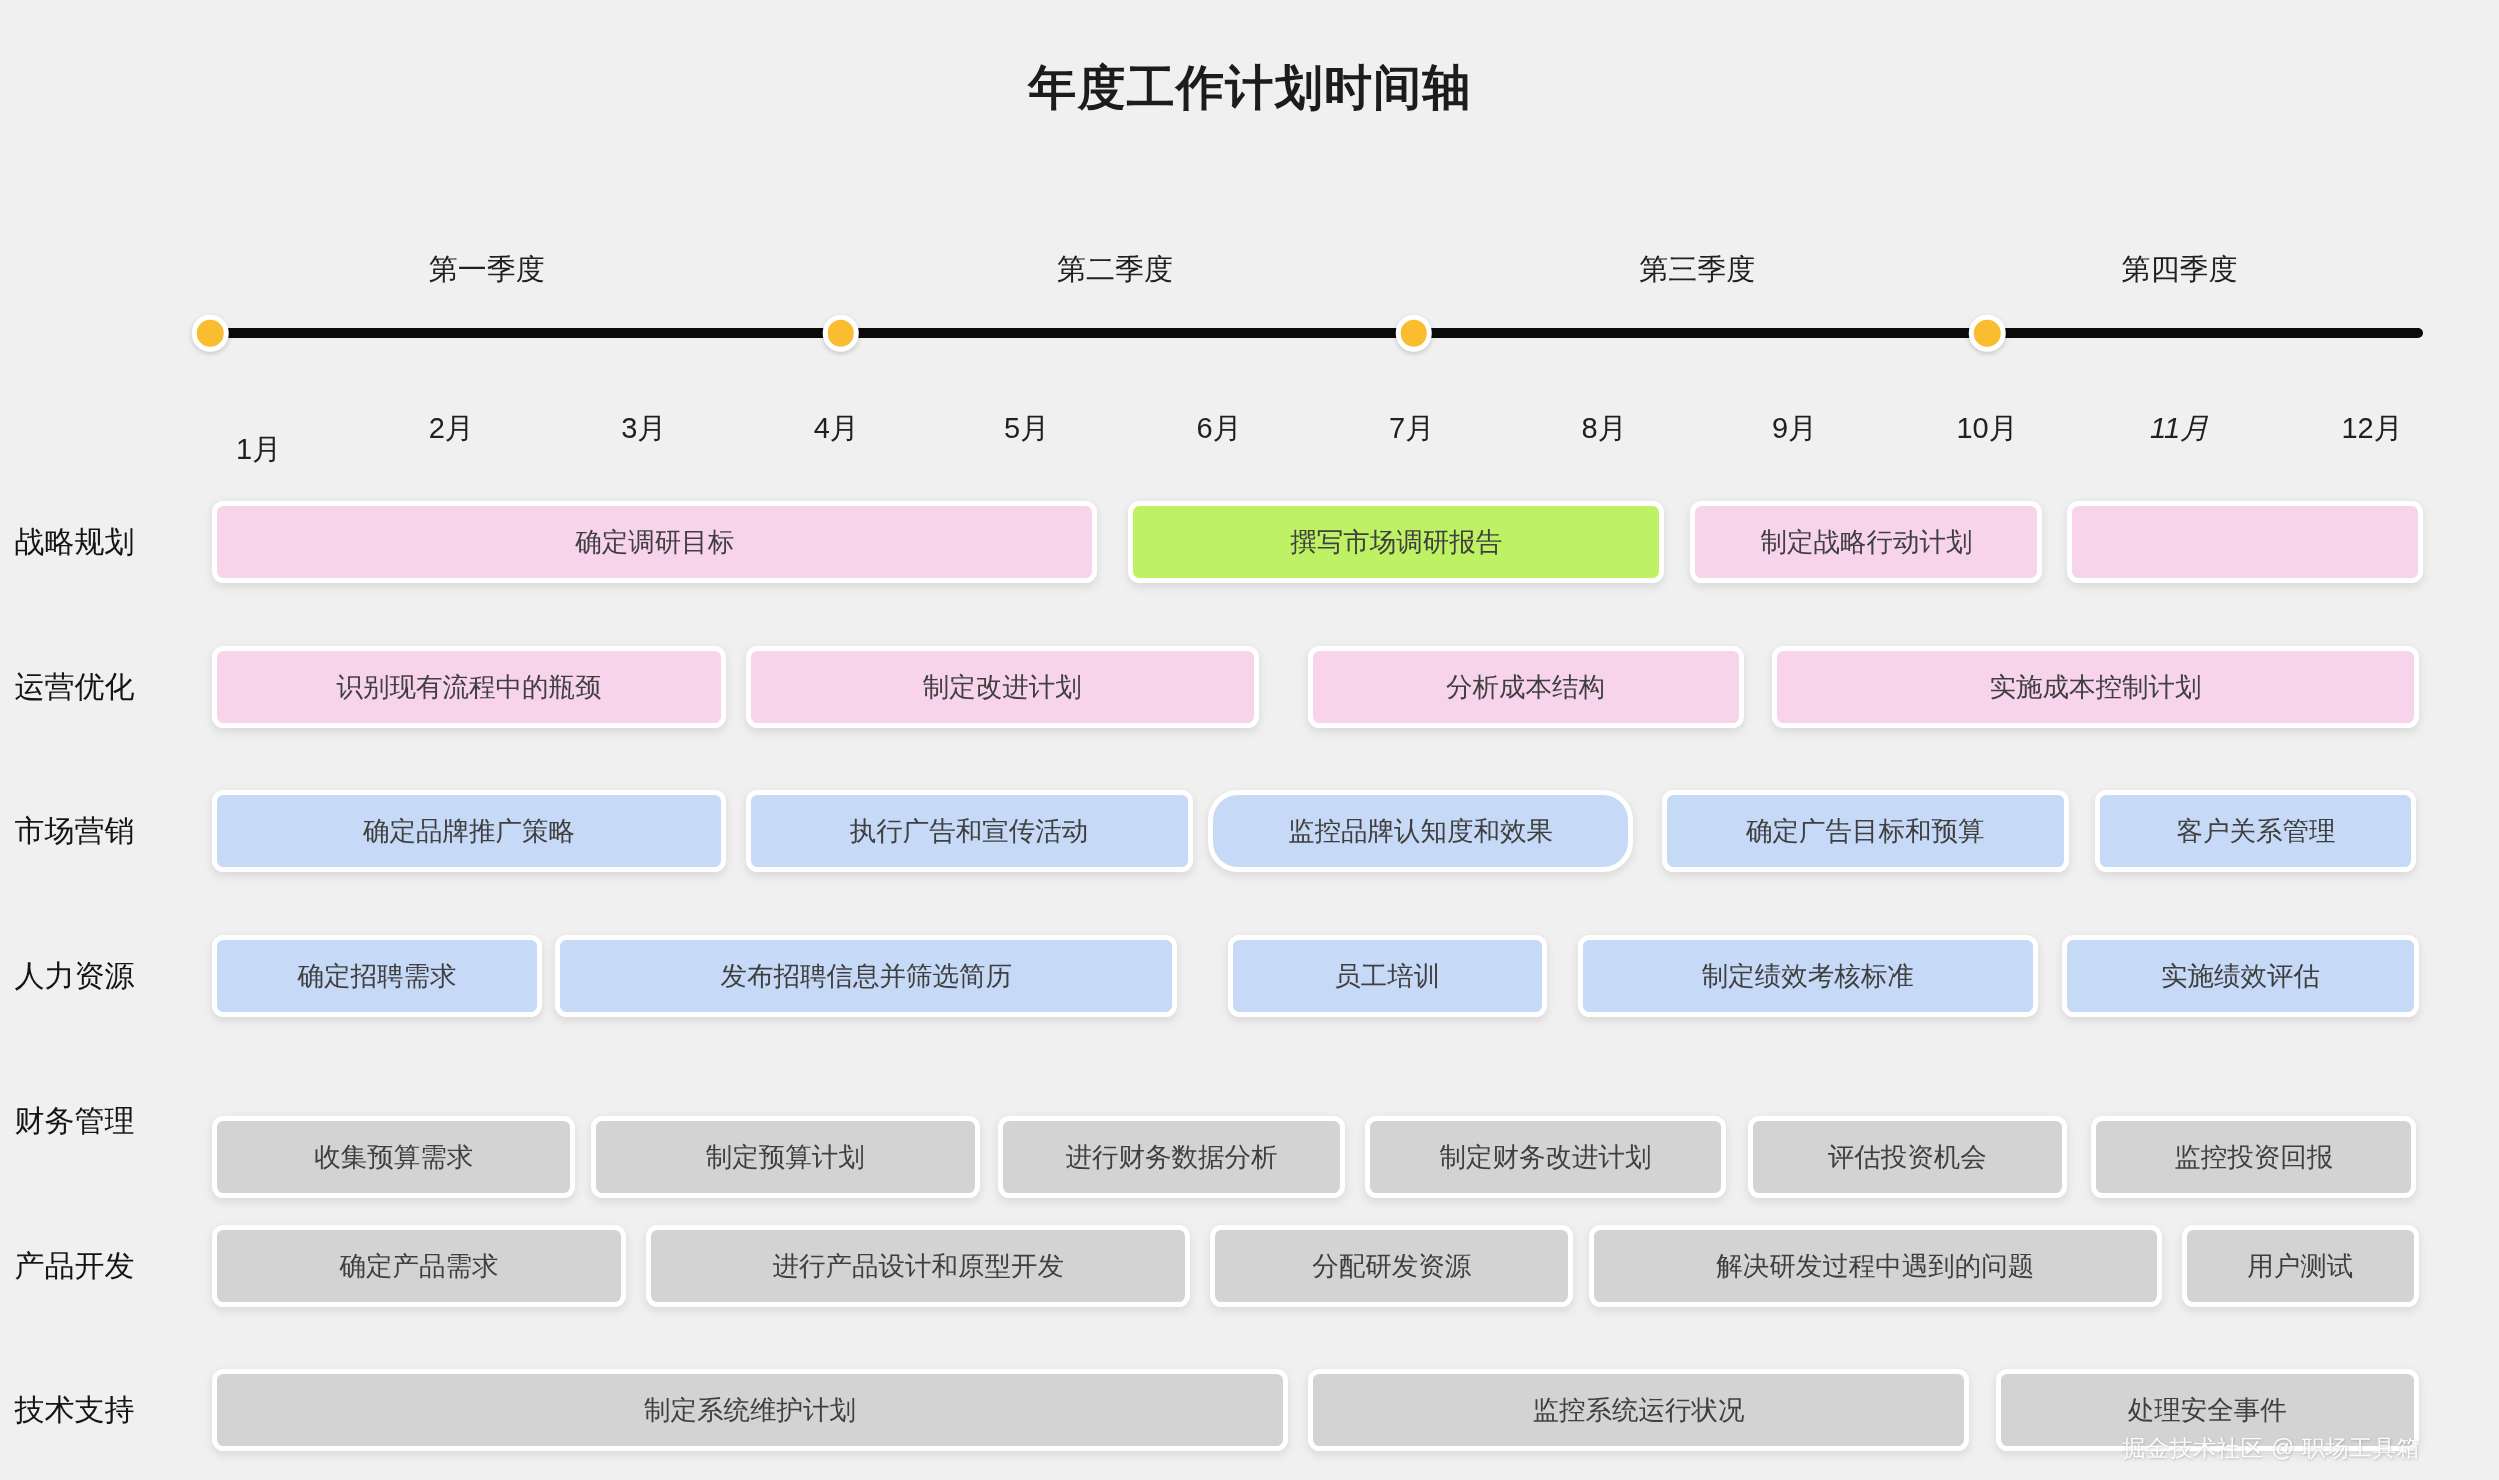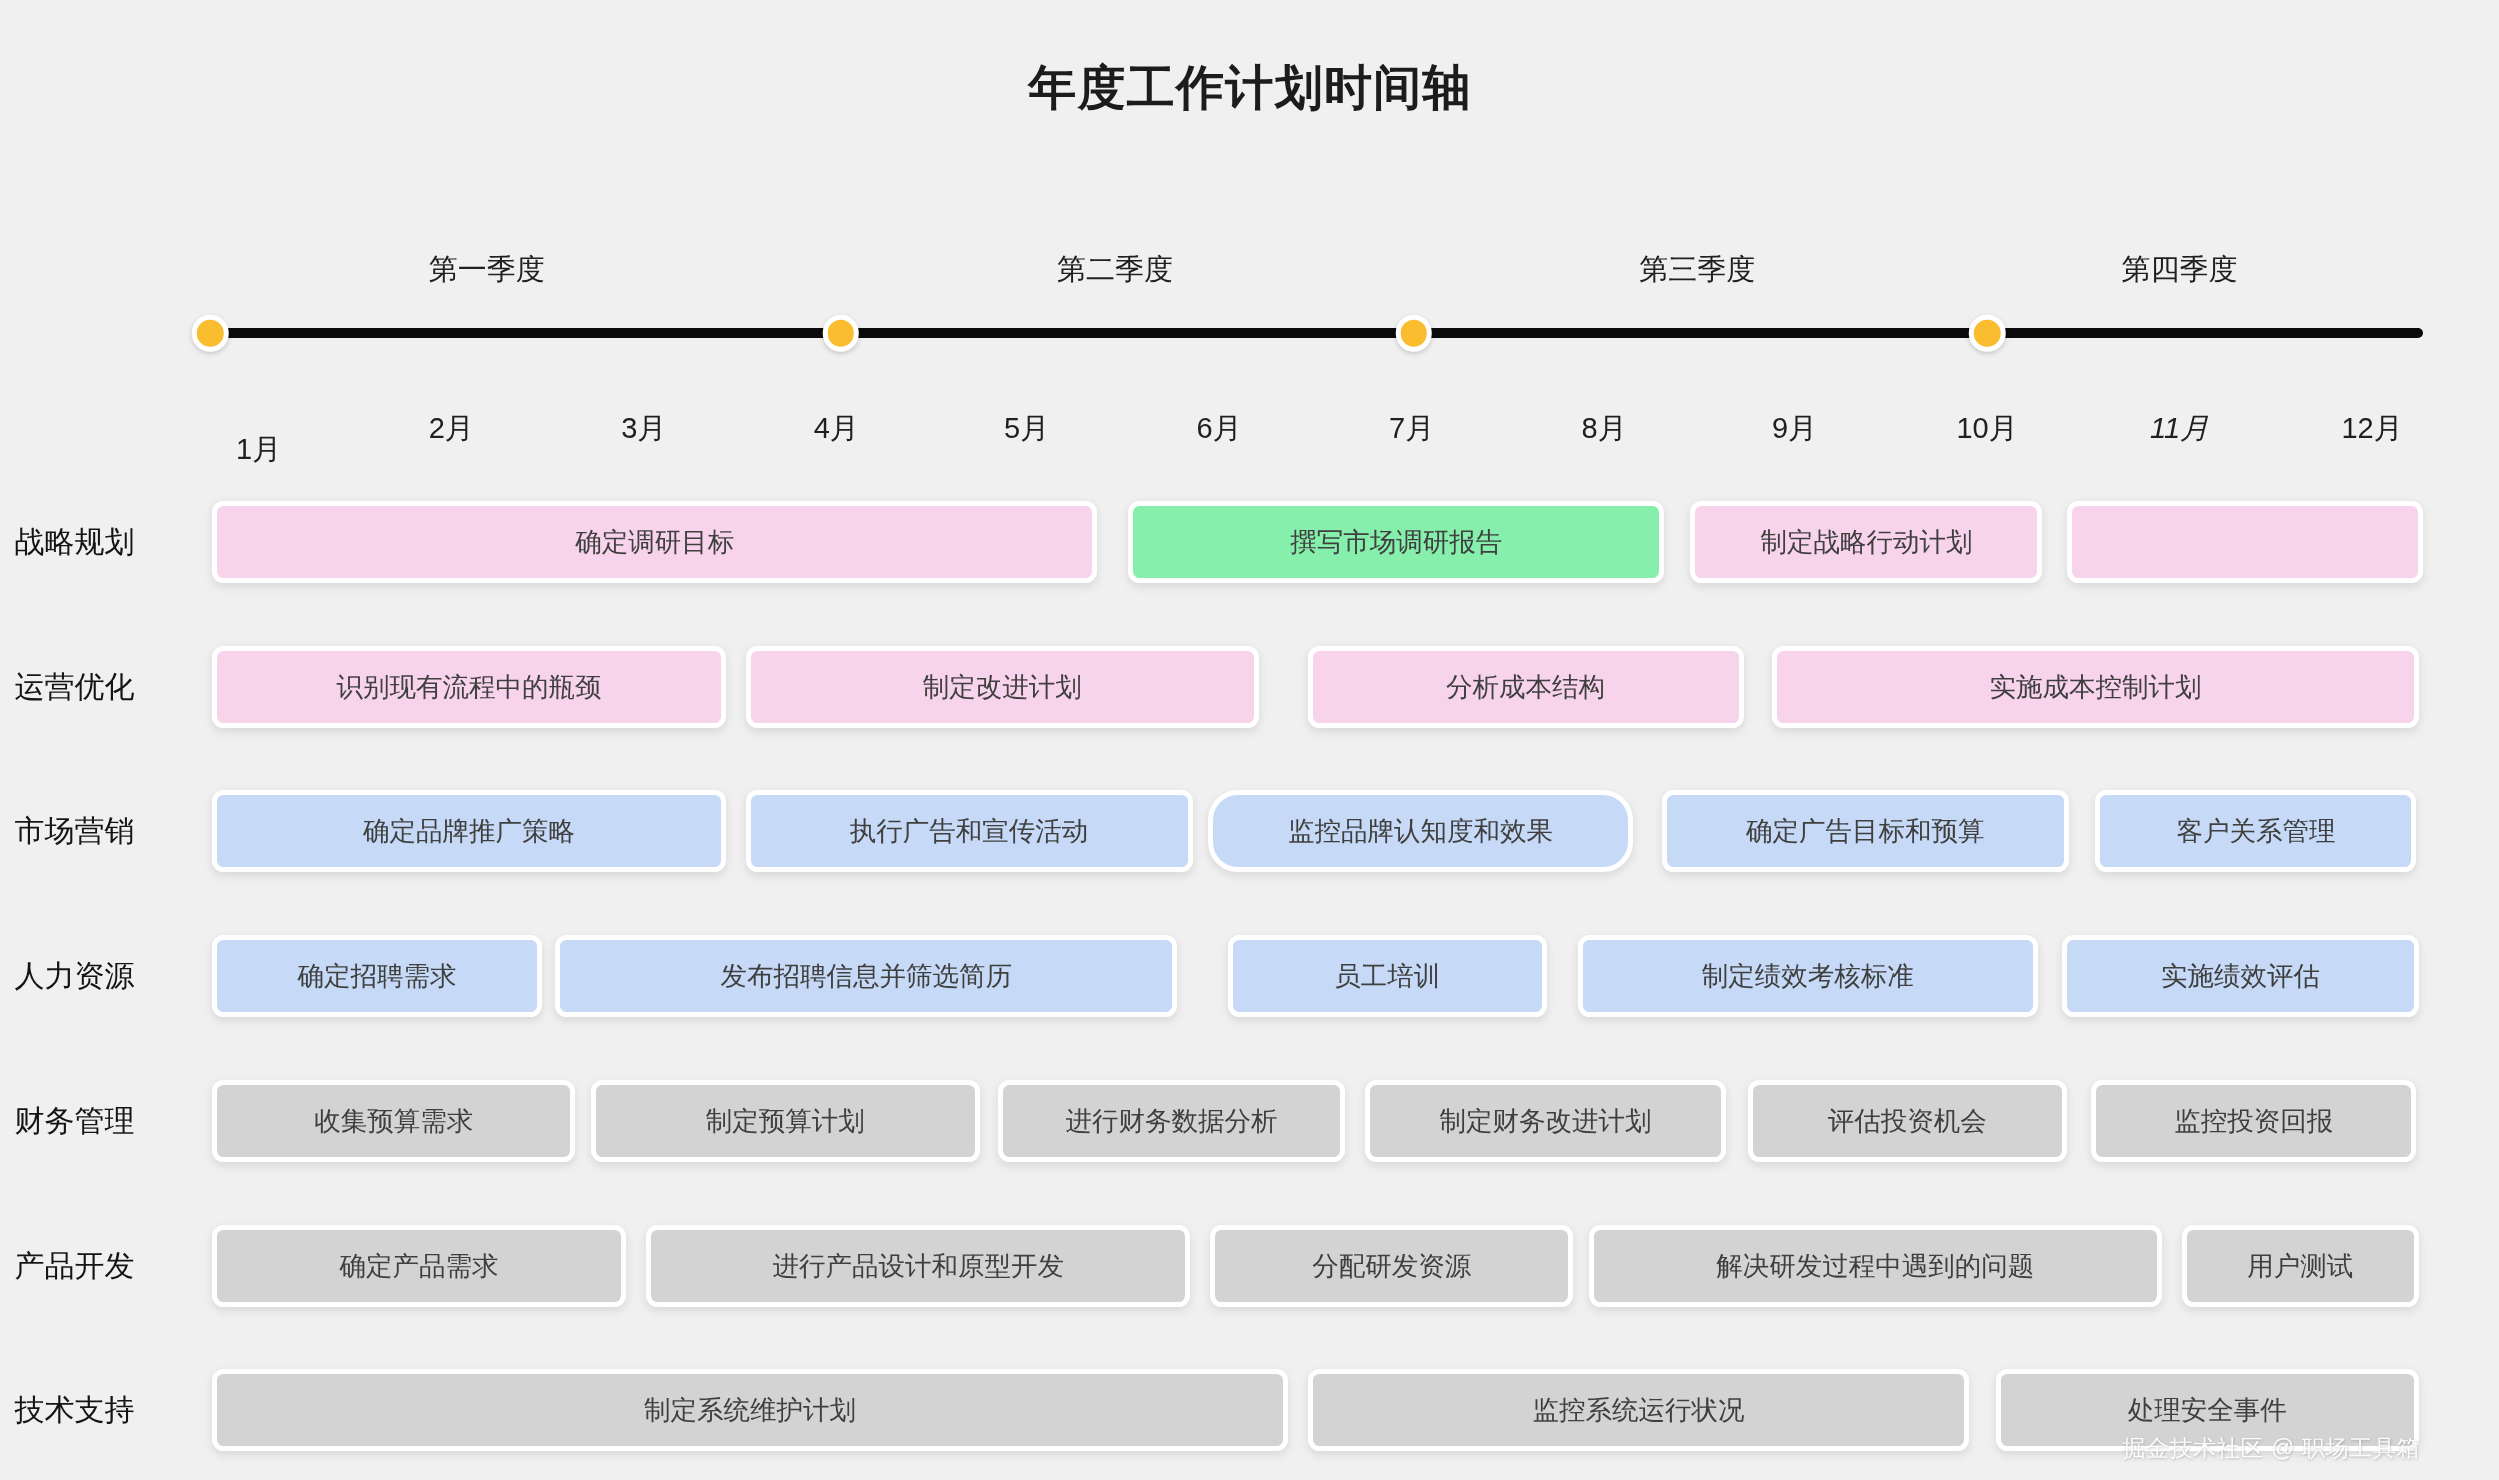--- a/index.html
+++ b/index.html
@@ -84,21 +84,21 @@
     <div class="month" style="left: 71.6%;">9月</div>
     <div class="month" style="left: 80.3%;">10月</div>
     <div class="month" style="left: 89%; font-style: italic;">11月</div>
     <div class="month" style="left: 97.7%;">12月</div>
   </div>
 
 <div id="rows-root">
     <div class="row-label" style="top: 501px;">战略规划</div>
     <div class="row-area" style="top: 501px;">
       <div class="bar" style="left: 0.1%; width: 40%; background: rgb(248, 211, 236); color: rgb(63, 63, 63);">确定调研目标</div>
-      <div class="bar" style="left: 41.5%; width: 24.2%; background: #86efac; color: rgb(63, 63, 63);">撰写市场调研报告</div>
+      <div class="bar" style="left: 41.5%; width: 24.2%; background: #bef264; color: rgb(63, 63, 63);">撰写市场调研报告</div>
       <div class="bar" style="left: 66.9%; width: 15.9%; background: rgb(248, 211, 236); color: rgb(63, 63, 63);">制定战略行动计划</div>
       <div class="bar" style="left: 83.9%; width: 16.1%; background: rgb(248, 211, 236); color: rgb(63, 63, 63);"></div>
     </div>
     <div class="row-label" style="top: 646px;">运营优化</div>
     <div class="row-area" style="top: 646px;">
       <div class="bar" style="left: 0.1%; width: 23.2%; background: rgb(248, 211, 236); color: rgb(63, 63, 63);">识别现有流程中的瓶颈</div>
       <div class="bar" style="left: 24.2%; width: 23.2%; background: rgb(248, 211, 236); color: rgb(63, 63, 63);">制定改进计划</div>
       <div class="bar" style="left: 49.6%; width: 19.7%; background: rgb(248, 211, 236); color: rgb(63, 63, 63);">分析成本结构</div>
       <div class="bar" style="left: 70.6%; width: 29.2%; background: rgb(248, 211, 236); color: rgb(63, 63, 63);">实施成本控制计划</div>
     </div>
@@ -112,21 +112,21 @@
     </div>
     <div class="row-label" style="top: 935px;">人力资源</div>
     <div class="row-area" style="top: 935px;">
       <div class="bar" style="left: 0.1%; width: 14.9%; background: rgb(198, 217, 246); color: rgb(63, 63, 63);">确定招聘需求</div>
       <div class="bar" style="left: 15.6%; width: 28.1%; background: rgb(198, 217, 246); color: rgb(63, 63, 63);">发布招聘信息并筛选简历</div>
       <div class="bar" style="left: 46%; width: 14.4%; background: rgb(198, 217, 246); color: rgb(63, 63, 63);">员工培训</div>
       <div class="bar" style="left: 61.8%; width: 20.8%; background: rgb(198, 217, 246); color: rgb(63, 63, 63);">制定绩效考核标准</div>
       <div class="bar" style="left: 83.7%; width: 16.1%; background: rgb(198, 217, 246); color: rgb(63, 63, 63);">实施绩效评估</div>
     </div>
     <div class="row-label" style="top: 1080px;">财务管理</div>
-    <div class="row-area" style="top: 1080px;">
+    <div class="row-area" style="top: 1116px;">
       <div class="bar" style="left: 0.1%; width: 16.4%; background: rgb(211, 211, 211); color: rgb(63, 63, 63);">收集预算需求</div>
       <div class="bar" style="left: 17.2%; width: 17.6%; background: rgb(211, 211, 211); color: rgb(63, 63, 63);">制定预算计划</div>
       <div class="bar" style="left: 35.6%; width: 15.7%; background: rgb(211, 211, 211); color: rgb(63, 63, 63);">进行财务数据分析</div>
       <div class="bar" style="left: 52.2%; width: 16.3%; background: rgb(211, 211, 211); color: rgb(63, 63, 63);">制定财务改进计划</div>
       <div class="bar" style="left: 69.5%; width: 14.4%; background: rgb(211, 211, 211); color: rgb(63, 63, 63);">评估投资机会</div>
       <div class="bar" style="left: 85%; width: 14.7%; background: rgb(211, 211, 211); color: rgb(63, 63, 63);">监控投资回报</div>
     </div>
     <div class="row-label" style="top: 1225px;">产品开发</div>
     <div class="row-area" style="top: 1225px;">
       <div class="bar" style="left: 0.1%; width: 18.7%; background: rgb(211, 211, 211); color: rgb(63, 63, 63);">确定产品需求</div>

